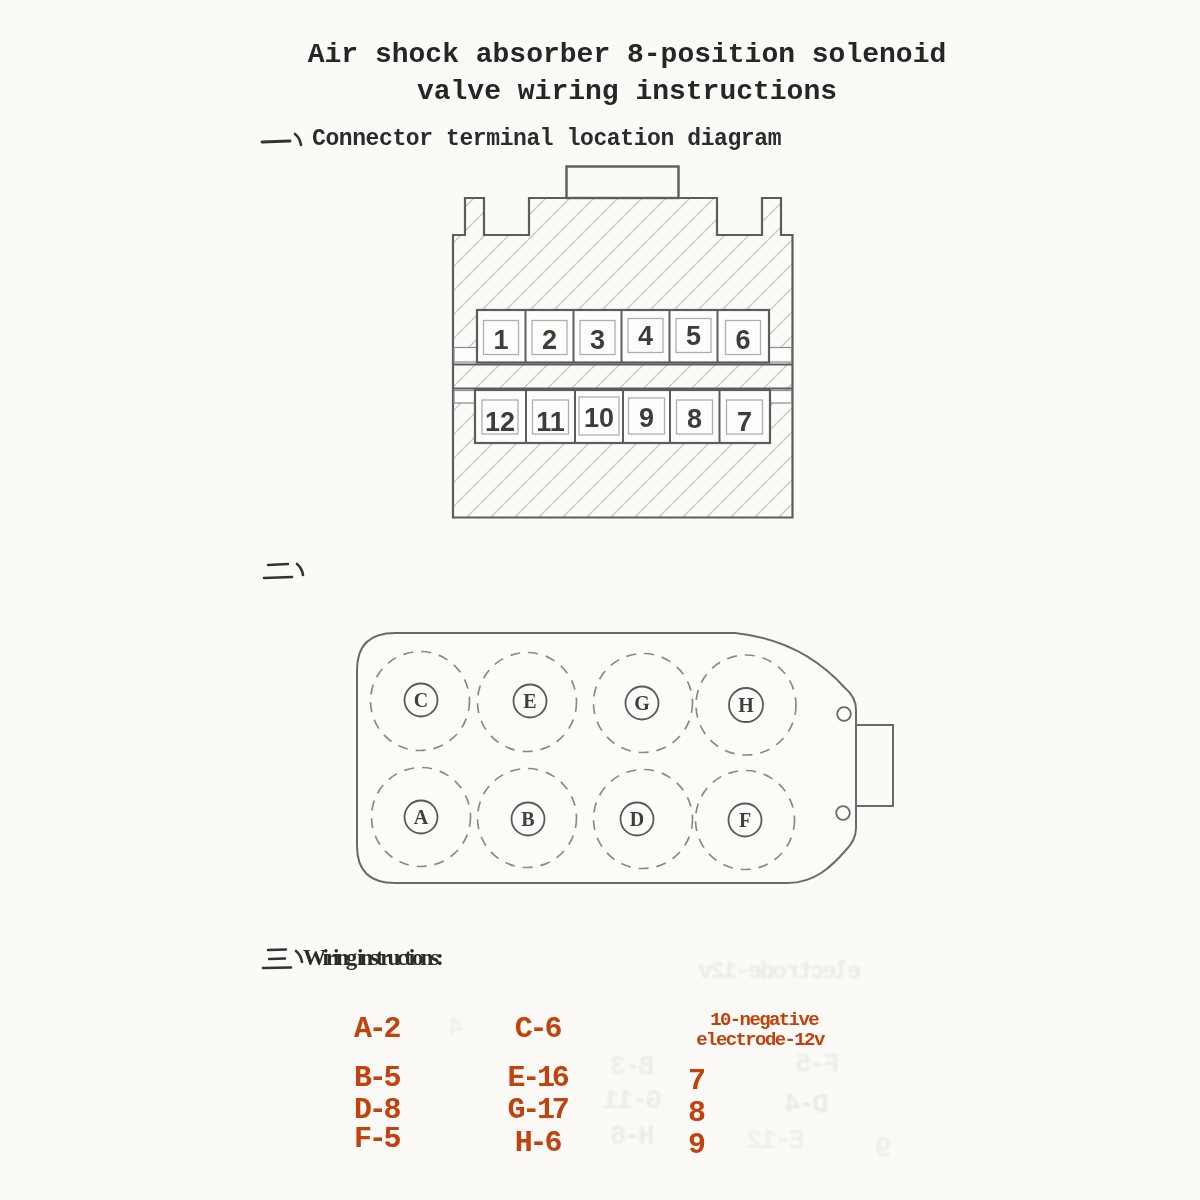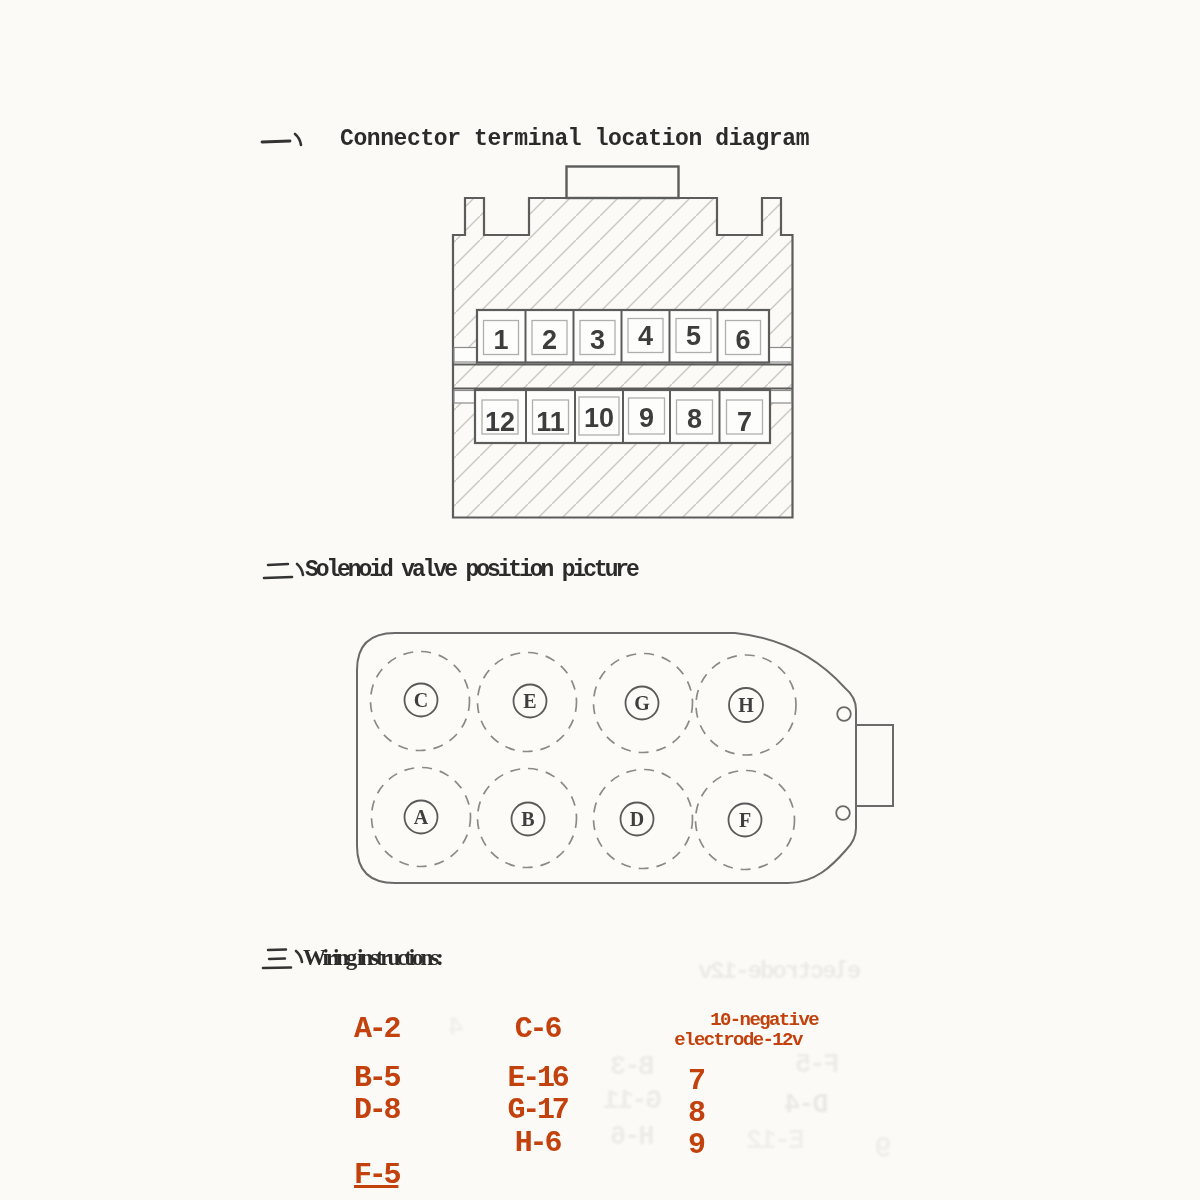--- a/index.html
+++ b/index.html
@@ -3,37 +3,41 @@
 <meta charset="utf-8">
 <style>
   html,body{margin:0;padding:0;}
   body{width:1200px;height:1200px;background:#f2f2f0;}
   .page{position:relative;width:1200px;height:1200px;background:#fbfaf7;overflow:hidden;
         font-family:"Liberation Mono","DejaVu Sans Mono",monospace;color:#2f2f2f;}
   .abs{position:absolute;}
   .title{left:54px;top:36px;width:1146px;text-align:center;font-size:28px;font-weight:bold;
          line-height:37px;color:#262626;letter-spacing:0;}
   .heading{font-weight:bold;color:#2b2b2b;white-space:nowrap;}
-  .h1t{left:312px;top:126px;font-size:23px;letter-spacing:-0.4px;margin-left:28px;}
+  .h1t{left:312px;top:126px;font-size:23px;letter-spacing:-0.4px;}
   .h2t{left:305px;top:557px;font-size:23px;letter-spacing:-3.1px;}
   .h3t{left:303px;top:945px;font-size:23px;letter-spacing:-3.1px;font-family:Liberation Serif, serif;}
   .marker{position:absolute;}
   .wire{position:absolute;font-size:30px;font-weight:bold;letter-spacing:-3.2px;color:#c2410c;white-space:nowrap;}
   .wc2{width:124px;text-align:center;}
   .wh{font-size:19px;letter-spacing:-1.6px;width:160px;text-align:center;}
   .ghost{position:absolute;font-weight:bold;color:#6f6f6f;transform:scaleX(-1);
          filter:blur(1.2px);white-space:nowrap;letter-spacing:-2px;}
   svg text{font-family:"Liberation Sans","DejaVu Sans",sans-serif;}
   text.valveletter{font-family:"Liberation Serif","DejaVu Serif",serif;}
 </style>
 </head>
 <body>
 
 <div class="page">
 
+  <div class="abs title">
+    <div>Air shock absorber 8-position solenoid</div>
+    <div>valve wiring instructions</div>
+  </div>
 
   <svg class="marker" style="left:259px;top:128px;" width="46" height="26" viewBox="0 0 46 26">
     <line x1="3" y1="14" x2="31" y2="13" stroke="#333" stroke-width="2.8" stroke-linecap="round"></line>
     <path d="M36,6 Q41,10 42,17" fill="none" stroke="#333" stroke-width="2.6" stroke-linecap="round"></path>
   </svg>
   <div class="abs heading h1t">Connector terminal location diagram</div>
 
   <svg class="abs" style="left:440px;top:160px;" width="366" height="370" viewBox="440 160 366 370">
     <defs>
       <pattern id="hatch" width="24" height="24" patternUnits="userSpaceOnUse">
@@ -101,21 +105,20 @@
       <text x="694.5" y="428">8</text>
       <text x="744.5" y="431">7</text>
     </g>
   </svg>
 
   <svg class="marker" style="left:261px;top:558px;" width="46" height="26" viewBox="0 0 46 26">
     <line x1="7" y1="7" x2="27" y2="6" stroke="#333" stroke-width="2.5" stroke-linecap="round"></line>
     <line x1="3" y1="20" x2="31" y2="19" stroke="#333" stroke-width="2.6" stroke-linecap="round"></line>
     <path d="M36,6 Q41,10 42,17" fill="none" stroke="#333" stroke-width="2.6" stroke-linecap="round"></path>
   </svg>
-  <div class="abs heading h2t">Solenoid valve position picture</div>
 
   <svg class="abs" style="left:348px;top:616px;" width="560" height="282" viewBox="348 616 560 282">
     <rect x="856" y="725" width="37" height="81" fill="#fbfaf7" stroke="#6a6a6a" stroke-width="2"></rect>
     <path d="M395,633 L735,633 C782,638 818,658 845,688 Q856,697 856,710 L856,828 Q856,840 846,850
              C832,866 815,883 788,883 L395,883 Q357,883 357,846 L357,670 Q357,633 395,633 Z" fill="#fcfbf8" stroke="#6a6a6a" stroke-width="2"></path>
     <circle cx="844" cy="714" r="6.8" fill="#fcfbf8" stroke="#6a6a6a" stroke-width="1.8"></circle>
     <circle cx="843" cy="813" r="6.8" fill="#fcfbf8" stroke="#6a6a6a" stroke-width="1.8"></circle>
 
     <g fill="none" stroke="#8a8a8a" stroke-width="1.7" stroke-dasharray="10 8">
       <circle cx="420" cy="701" r="49.5"></circle>
@@ -154,29 +157,29 @@
     <line x1="8" y1="4" x2="26" y2="3.5" stroke="#333" stroke-width="2.4" stroke-linecap="round"></line>
     <line x1="9" y1="13" x2="25" y2="12.5" stroke="#333" stroke-width="2.4" stroke-linecap="round"></line>
     <line x1="3" y1="22" x2="31" y2="21.5" stroke="#333" stroke-width="2.6" stroke-linecap="round"></line>
     <path d="M36,5 Q41,9 42,16" fill="none" stroke="#333" stroke-width="2.6" stroke-linecap="round"></path>
   </svg>
   <div class="abs heading h3t">Wiring instructions:</div>
 
   <div class="wire" style="left:354px;top:1012px;">A-2</div>
   <div class="wire" style="left:354px;top:1061px;">B-5</div>
   <div class="wire" style="left:354px;top:1093px;">D-8</div>
-  <div class="wire" style="left:354px;top:1158px;text-decoration:underline;">F-5</div>
+  <div class="wire" style="left:354px;top:1122px;">F-5</div>
 
   <div class="wire wc2" style="left:475px;top:1012px;">C-6</div>
   <div class="wire wc2" style="left:475px;top:1061px;">E-16</div>
   <div class="wire wc2" style="left:475px;top:1093px;">G-17</div>
   <div class="wire wc2" style="left:475px;top:1126px;">H-6</div>
 
   <div class="wire wh" style="left:658px;top:1009px;text-align:right;">10-negative</div>
-  <div class="wire wh" style="left:658px;top:1029px;">electrode-12v</div>
+  <div class="wire wh" style="left:680px;top:1029px;">electrode-12v</div>
   <div class="wire" style="left:688px;top:1064px;">7</div>
   <div class="wire" style="left:688px;top:1096px;">8</div>
   <div class="wire" style="left:688px;top:1128px;">9</div>
 
   <div class="ghost" style="left:700px;top:958px;font-size:24px;opacity:.11;">electrode-12v</div>
   <div class="ghost" style="left:612px;top:1052px;font-size:27px;opacity:.10;">B-3</div>
   <div class="ghost" style="left:797px;top:1050px;font-size:27px;opacity:.10;">F-5</div>
   <div class="ghost" style="left:605px;top:1086px;font-size:27px;opacity:.10;">G-11</div>
   <div class="ghost" style="left:786px;top:1090px;font-size:27px;opacity:.12;">D-4</div>
   <div class="ghost" style="left:612px;top:1122px;font-size:27px;opacity:.10;">H-6</div>

